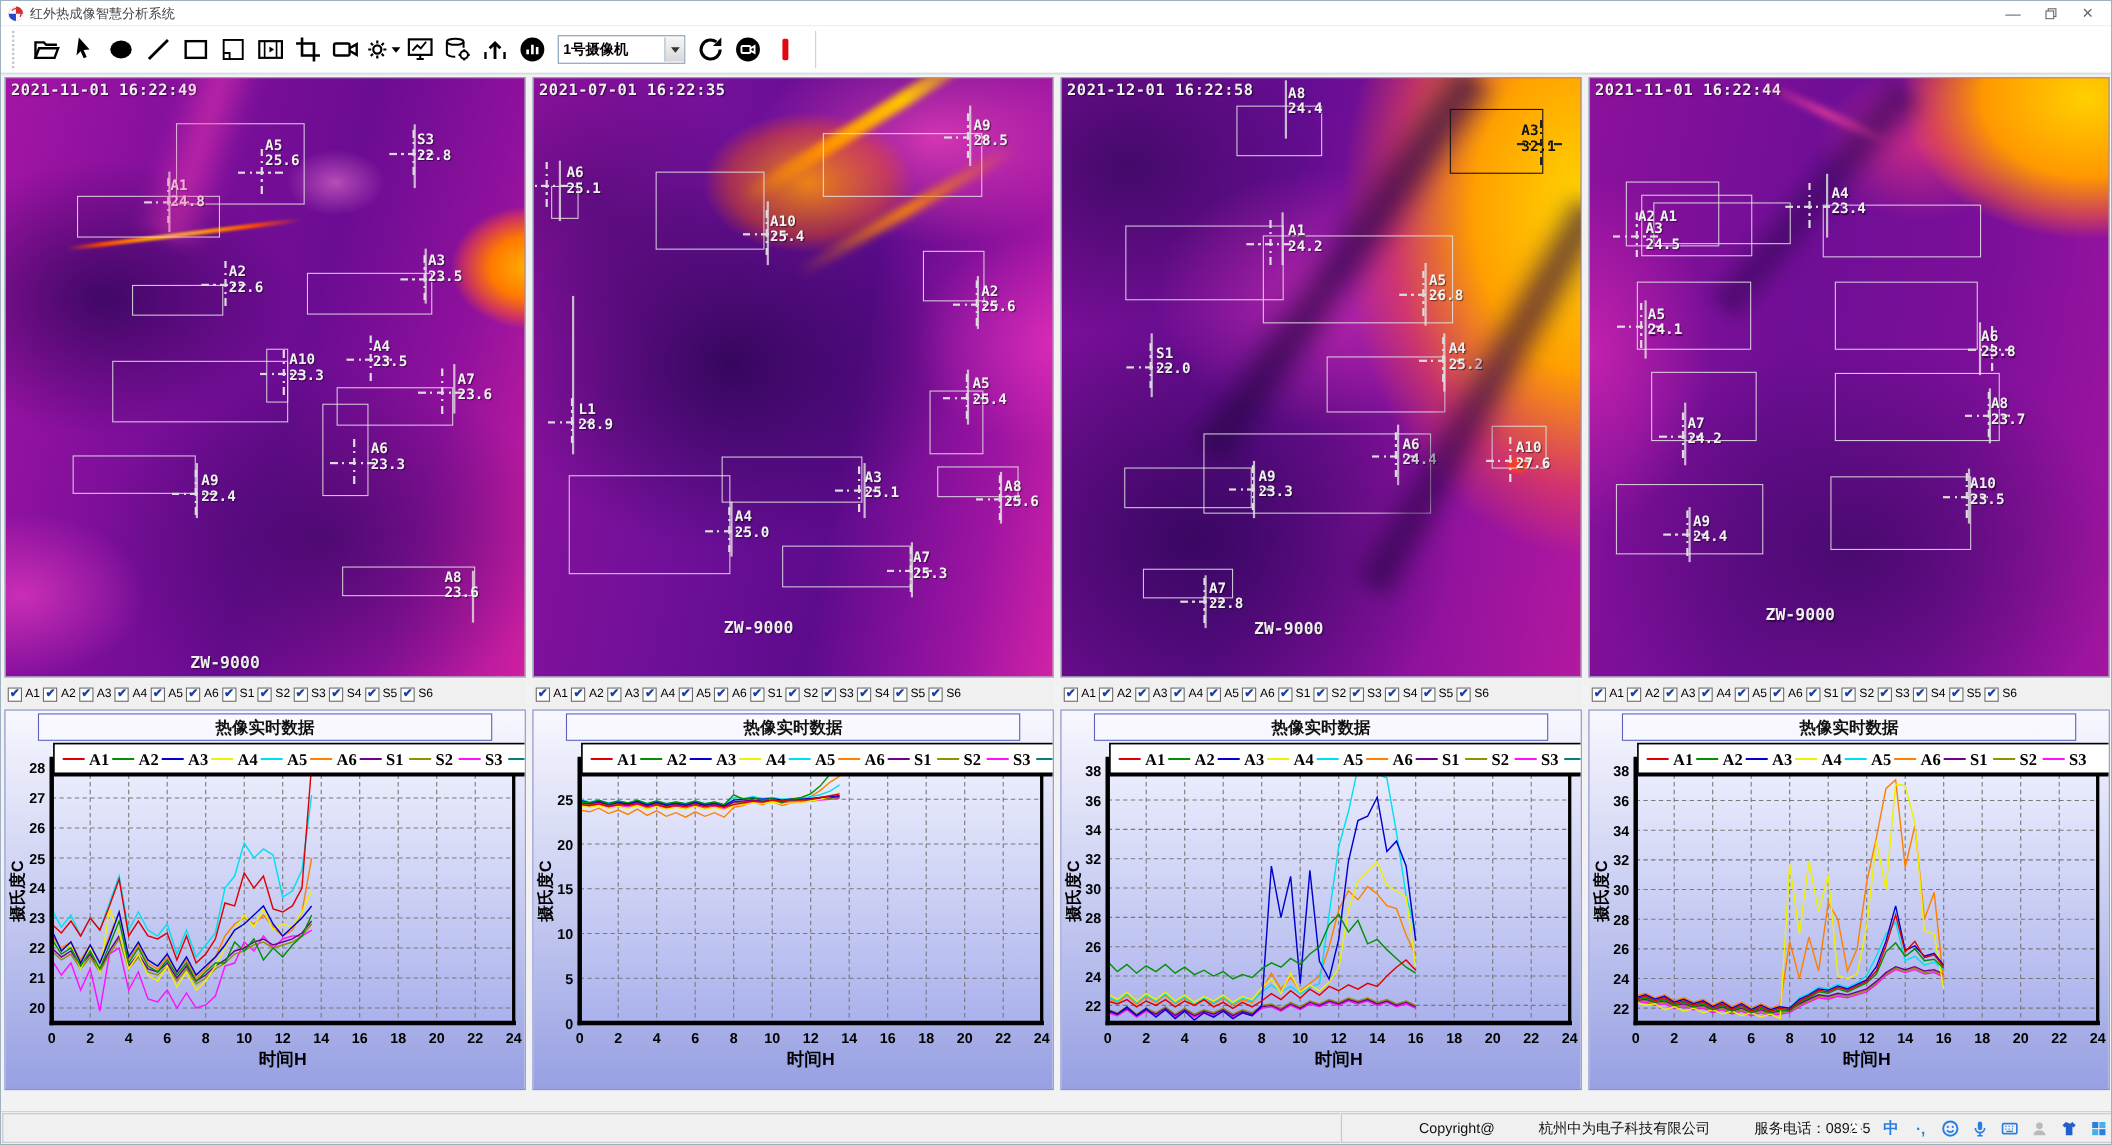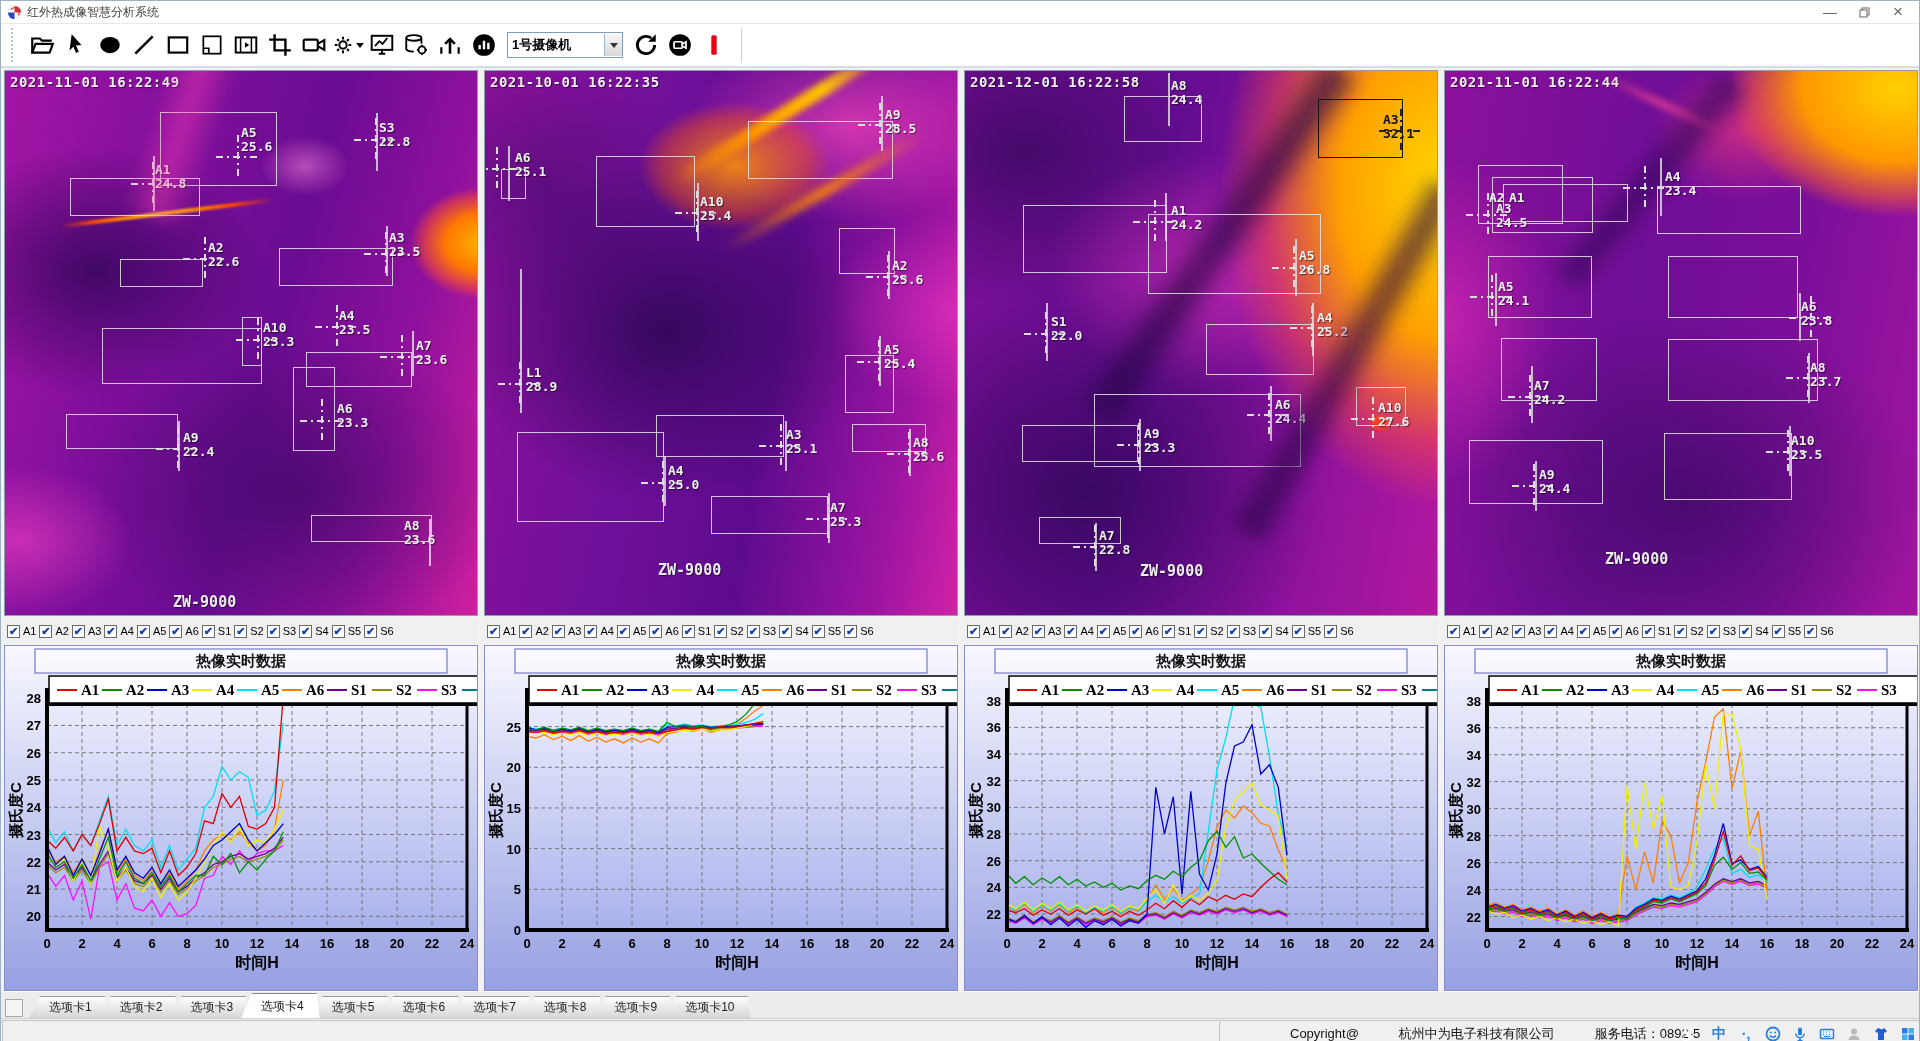--- a/index.html
+++ b/index.html
@@ -466,21 +466,21 @@
               <text x="391" y="49" font-family="Liberation Serif, serif" font-size="15" font-weight="600" fill="#000">S2</text>
               <line x1="412" y1="44" x2="432" y2="44" stroke="#ff10ff" stroke-width="2"></line>
               <text x="436" y="49" font-family="Liberation Serif, serif" font-size="15" font-weight="600" fill="#000">S3</text>
               <line x1="457" y1="44" x2="477" y2="44" stroke="#008080" stroke-width="2"></line>
             </g>
           </svg></div>
       </div>
       <div class="col">
         <div class="thermal-wrap">
           <div class="thermal t1">
-            <div class="ts">2021-10-01 16:22:35</div>
+            <div class="ts">2021-07-01 16:22:35</div>
             <div class="zw" style="left: 173px; top: 490px;">ZW-9000</div>
             <div class="abox" style="left: 16px; top: 98px; width: 25px; height: 30px;"></div>
             <div class="avl" style="left: 23px; top: 75px; height: 55px;"></div>
             <div class="cross" style="left: 12px; top: 98px;"></div>
             <div class="albl" style="left: 30px; top: 80px;">A6
 25.1</div>
             <div class="abox" style="left: 111px; top: 85px; width: 99px; height: 71px;"></div>
             <div class="avl" style="left: 212px; top: 112px; height: 58px;"></div>
             <div class="cross" style="left: 212px; top: 142px;"></div>
             <div class="albl" style="left: 215px; top: 124px;">A10
@@ -1076,33 +1076,20 @@
               <text x="346" y="49" font-family="Liberation Serif, serif" font-size="15" font-weight="600" fill="#000">S1</text>
               <line x1="367" y1="44" x2="387" y2="44" stroke="#909000" stroke-width="2"></line>
               <text x="391" y="49" font-family="Liberation Serif, serif" font-size="15" font-weight="600" fill="#000">S2</text>
               <line x1="412" y1="44" x2="432" y2="44" stroke="#ff10ff" stroke-width="2"></line>
               <text x="436" y="49" font-family="Liberation Serif, serif" font-size="15" font-weight="600" fill="#000">S3</text>
             </g>
           </svg></div>
       </div>
     </div>
 
-  <div class="tabs" id="tabs">
-    <div class="tabstub"></div>
-  <div class="tab">选项卡1</div>
-      <div class="tab">选项卡2</div>
-      <div class="tab">选项卡3</div>
-      <div class="tab active">选项卡4</div>
-      <div class="tab">选项卡5</div>
-      <div class="tab">选项卡6</div>
-      <div class="tab">选项卡7</div>
-      <div class="tab">选项卡8</div>
-      <div class="tab">选项卡9</div>
-      <div class="tab">选项卡10</div>
-    </div>
 
   <div class="status">
     <div class="sbcell sb1"></div>
     <div class="sbcell sb2">
       <span>Copyright@</span>
       <span>杭州中为电子科技有限公司</span>
       <span>服务电话：0892-5</span>
       <div class="ime" id="ime">
         <div class="slogo">
             <span>S</span>

